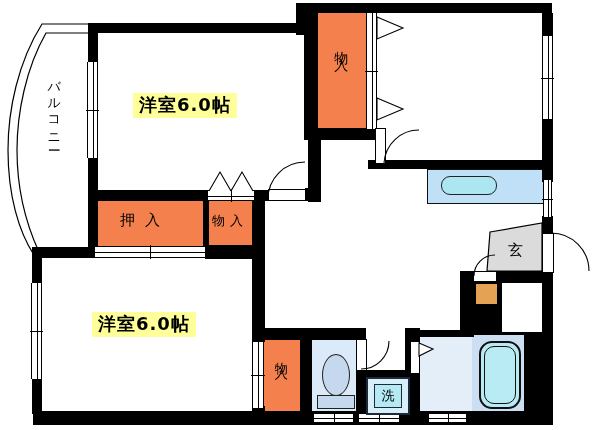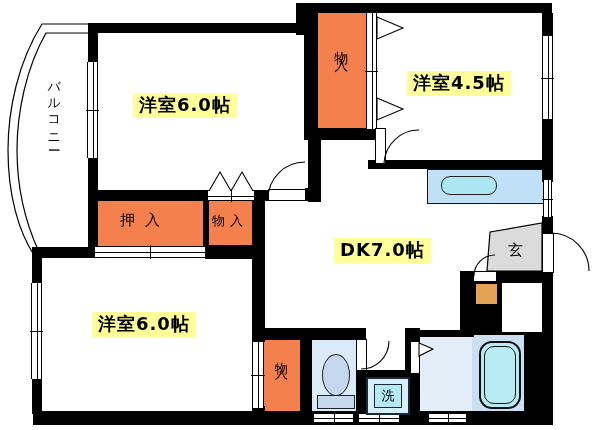--- a/index.html
+++ b/index.html
@@ -130,22 +130,20 @@
       <polygon points="419,343 433,349 419,356"></polygon>
     </g>
     <g stroke="#000" stroke-width="1.1" fill="#fff">
       <polyline points="209,191 220,172 231,191"></polyline>
       <polyline points="231,191 242,172 253,191"></polyline>
     </g>
   </svg>
 
   <div class="label vtext" style="left:47px;top:72px;height:150px;font-size:13px;letter-spacing:3px;">バルコニー</div>
   <div class="label roomlbl" style="left:133px;top:93px;">洋室6.0帖</div>
-  <div class="label roomlbl" style="left:407px;top:71px;">洋室4.5帖</div>
   <div class="label roomlbl" style="left:92px;top:312px;">洋室6.0帖</div>
-  <div class="label roomlbl" style="left:334px;top:238px;">DK7.0帖</div>
   <div class="label" style="left:120px;top:213px;font-size:15px;letter-spacing:10px;">押入</div>
   <div class="label" style="left:212px;top:214px;font-size:13px;letter-spacing:5px;">物入</div>
   <div class="label vtext" style="left:334px;top:40px;height:70px;font-size:14px;letter-spacing:6px;">物入</div>
   <div class="label vtext" style="left:274px;top:352px;height:56px;font-size:13px;letter-spacing:4px;">物入</div>
   <div class="label" style="left:508px;top:243px;font-size:15px;">玄</div>
 
 </div>
 
 </body></html>

